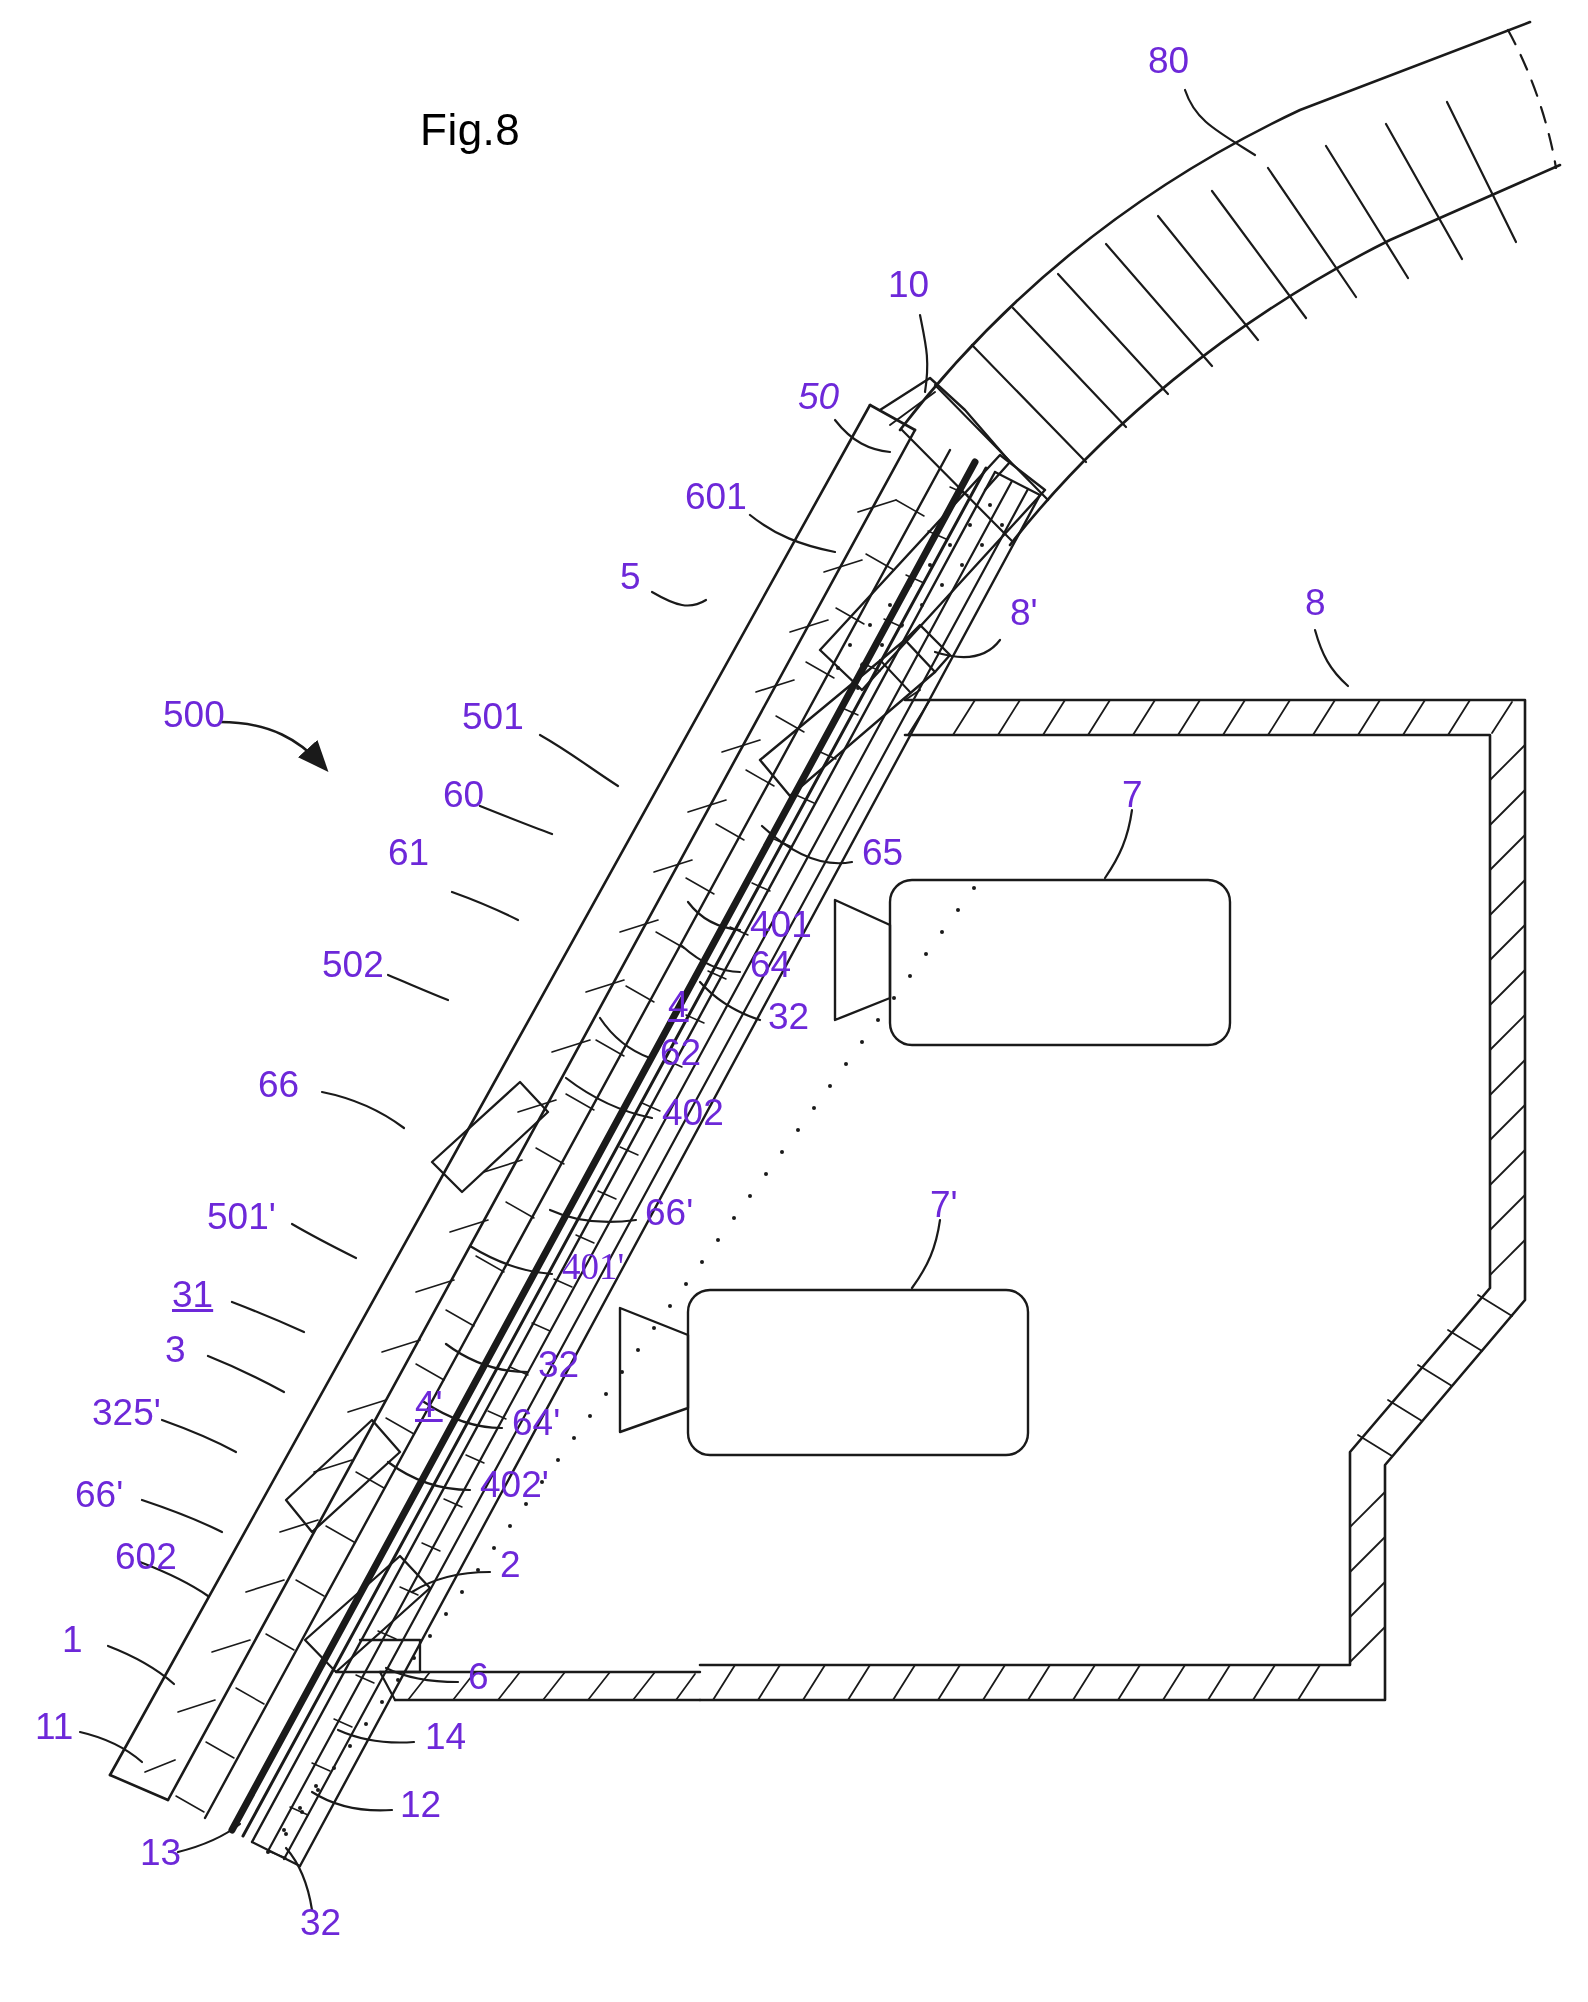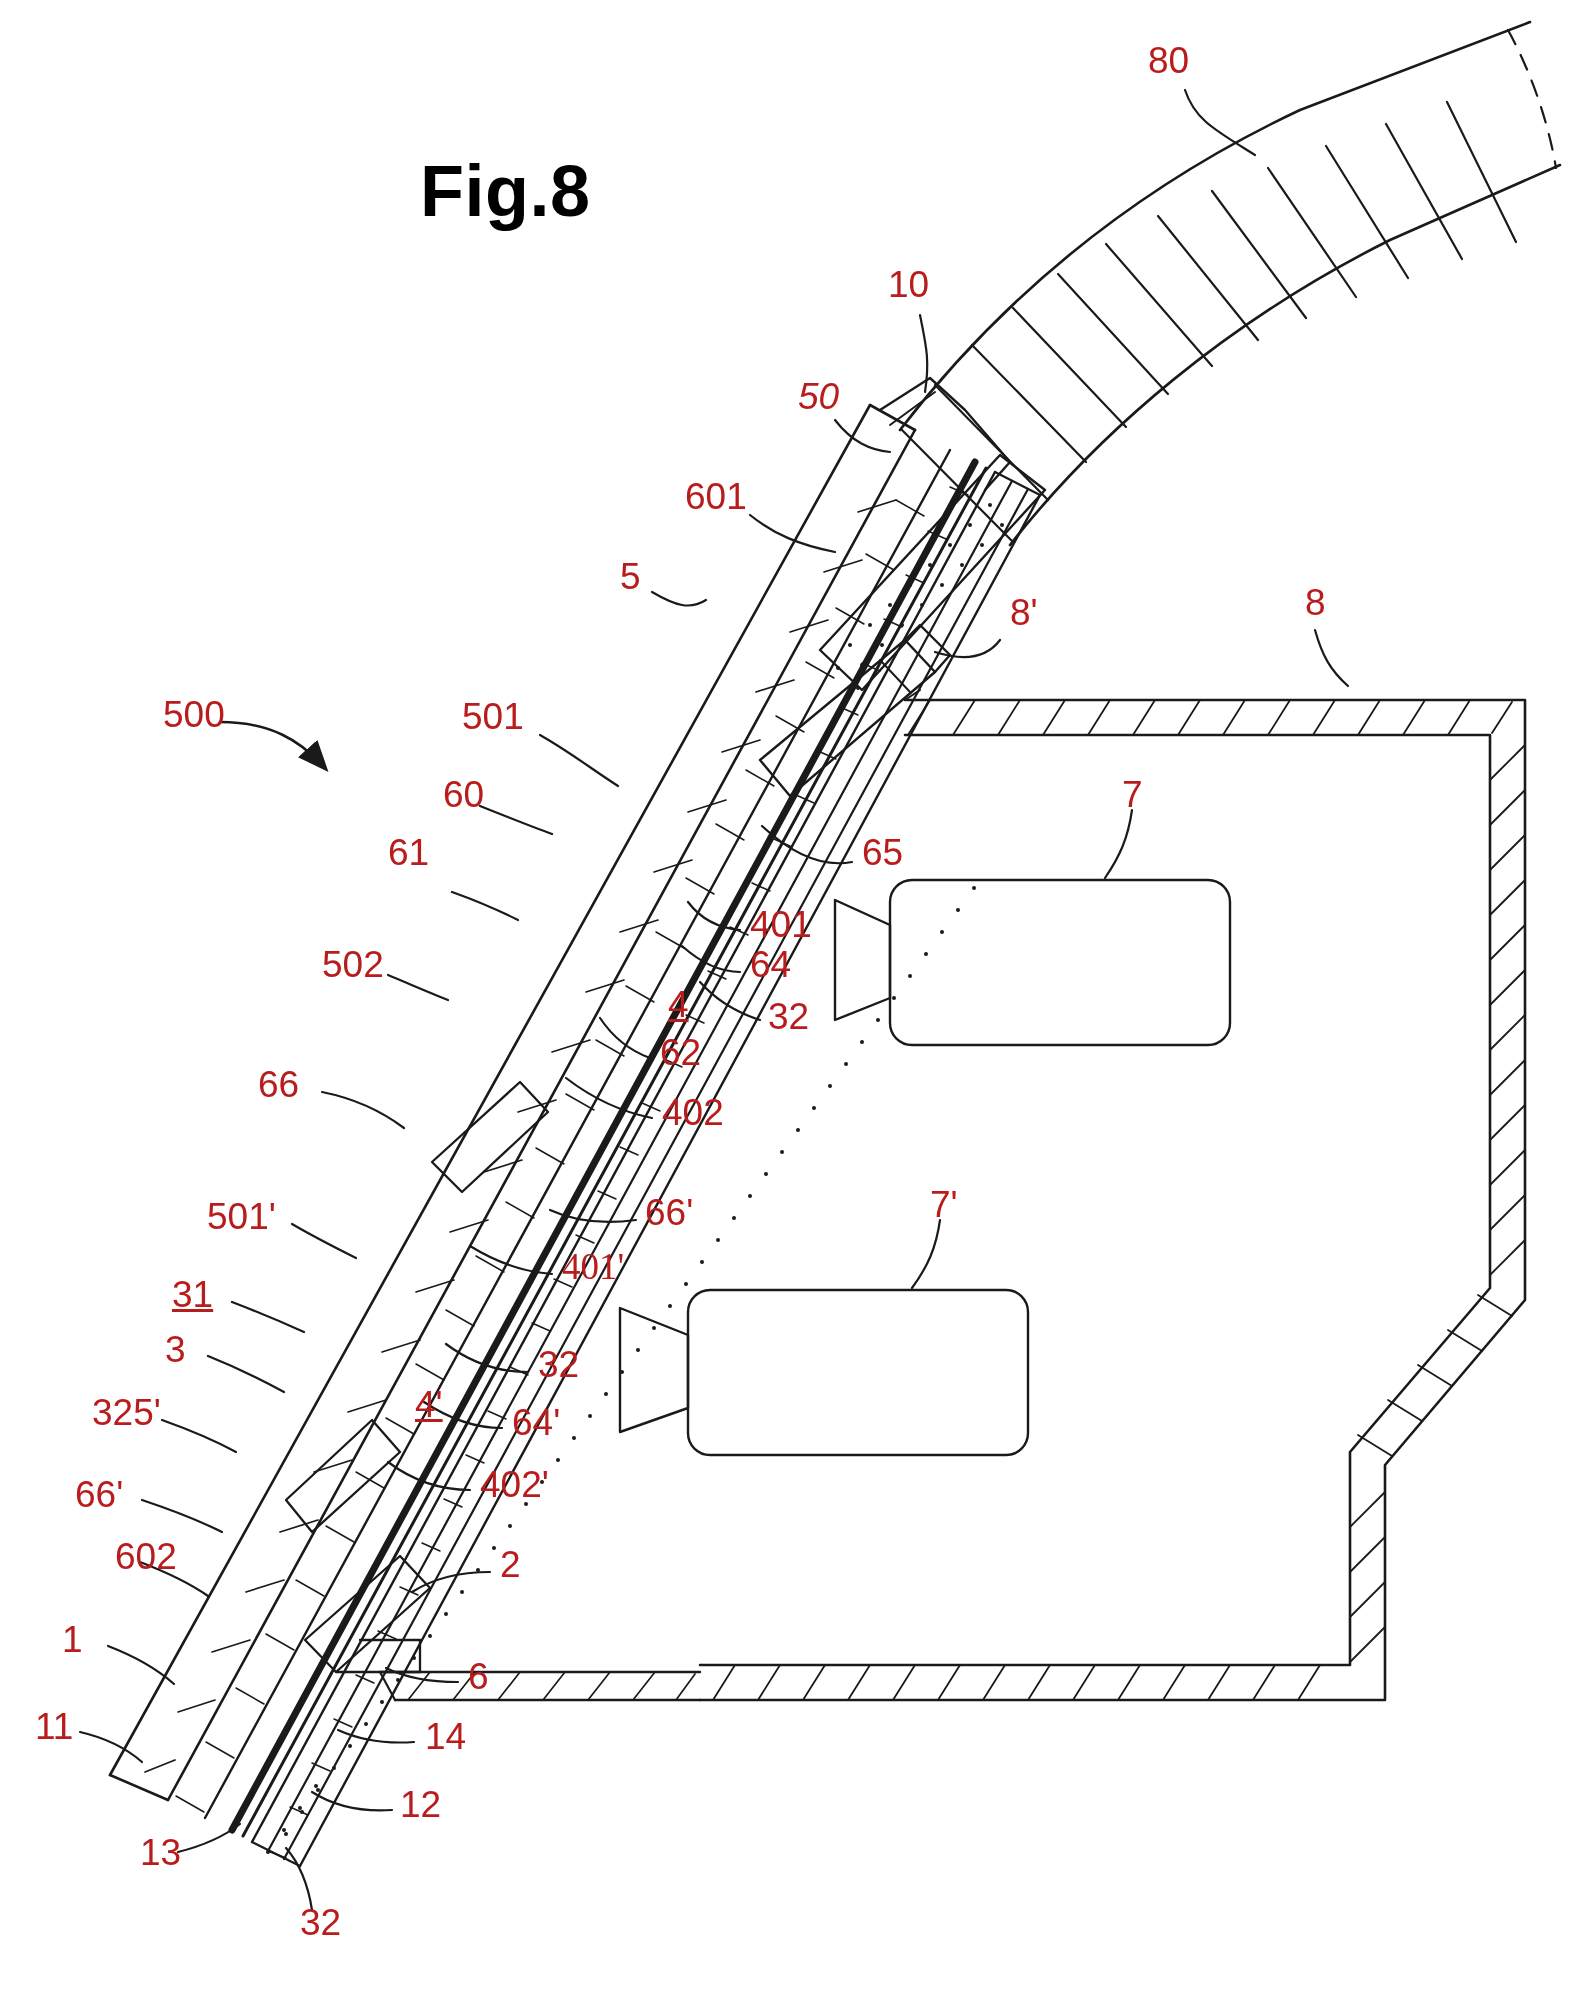--- a/index.html
+++ b/index.html
@@ -19,31 +19,30 @@
   }
   #figure-svg {
     position: absolute;
     left: 0;
     top: 0;
     width: 1588px;
     height: 2002px;
   }
   .fig-title {
     position: absolute;
-    font-size: 72px;
-    font-weight: bold;
+    font-size: 44px;
+    font-weight: normal;
     color: #000;
     letter-spacing: 0.5px;
     white-space: nowrap;
-    margin-top: 45px;
   }
   .ref {
     position: absolute;
     font-size: 37px;
-    color: #b91c1c;
+    color: #6d28d9;
     white-space: nowrap;
     line-height: 1;
   }
   .ref.underline {
     text-decoration: underline;
   }
 </style>
 </head>
 <body>
 

